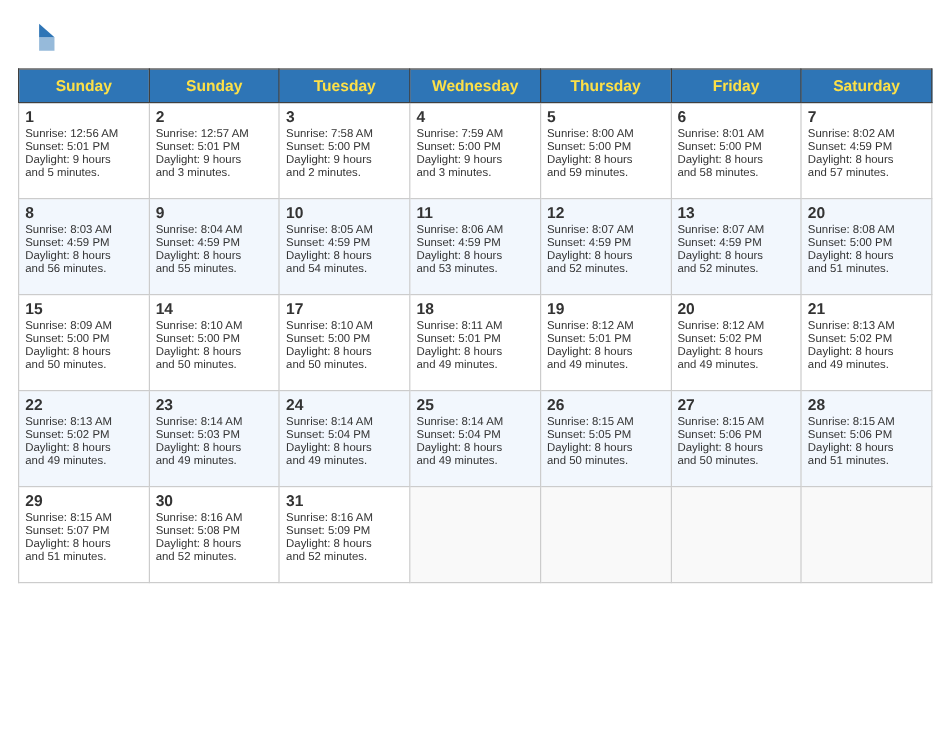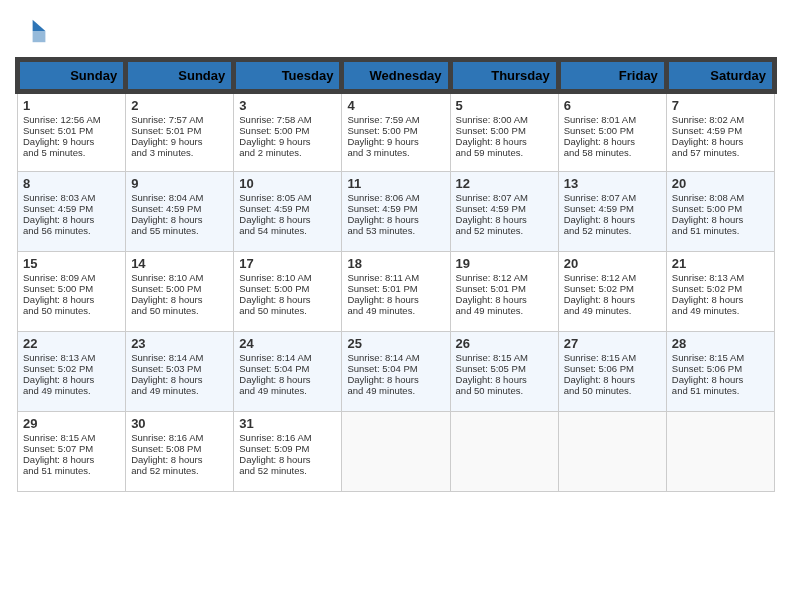--- a/index.html
+++ b/index.html
@@ -47,26 +47,26 @@
       font-size: 14px;
       color: #555;
     }
     .calendar {
       width: 100%;
       border-collapse: collapse;
       table-layout: fixed;
     }
     .calendar th {
       background-color: #2e75b6;
-      color: #000000;
-      text-align: right;
+      color: #fde047;
+      text-align: center;
       padding: 6px 6px;
       font-size: 13px;
       font-weight: bold;
-      border: 5px solid #404040;
+      border: 1px solid #404040;
     }
     .calendar td {
       border: 1px solid #ccc;
       vertical-align: top;
       padding: 4px 5px;
       font-size: 9.5px;
       color: #333;
       height: 80px;
       background: #fff;
     }
@@ -121,21 +121,21 @@
         <tr>
           <td>
             <span class="day-number">1</span>
             <div>Sunrise: 12:56 AM</div>
             <div>Sunset: 5:01 PM</div>
             <div>Daylight: 9 hours</div>
             <div>and 5 minutes.</div>
           </td>
           <td>
             <span class="day-number">2</span>
-            <div>Sunrise: 7:57 AM</div>
+            <div>Sunrise: 12:57 AM</div>
             <div>Sunset: 5:01 PM</div>
             <div>Daylight: 9 hours</div>
             <div>and 3 minutes.</div>
           </td>
           <td>
             <span class="day-number">3</span>
             <div>Sunrise: 7:58 AM</div>
             <div>Sunset: 5:00 PM</div>
             <div>Daylight: 9 hours</div>
             <div>and 2 minutes.</div>

